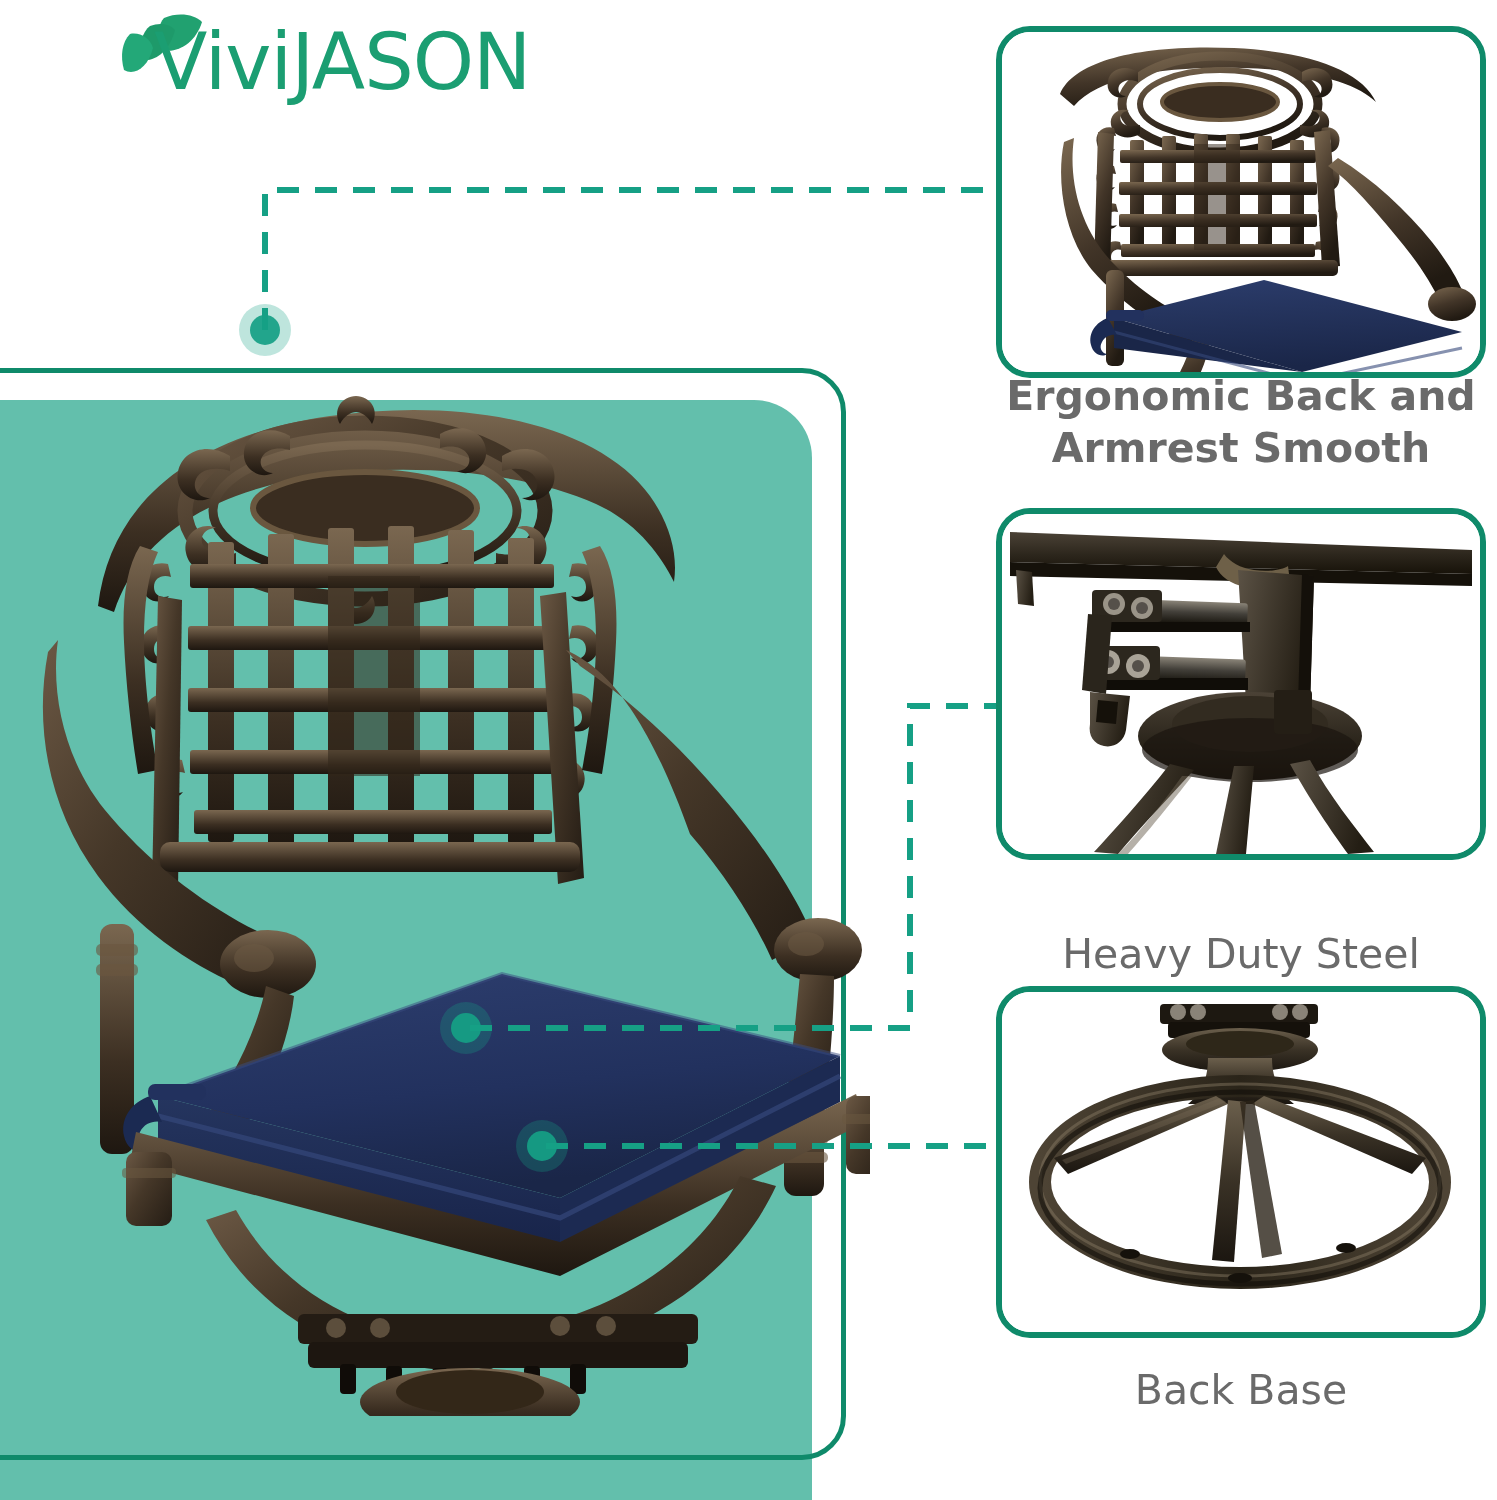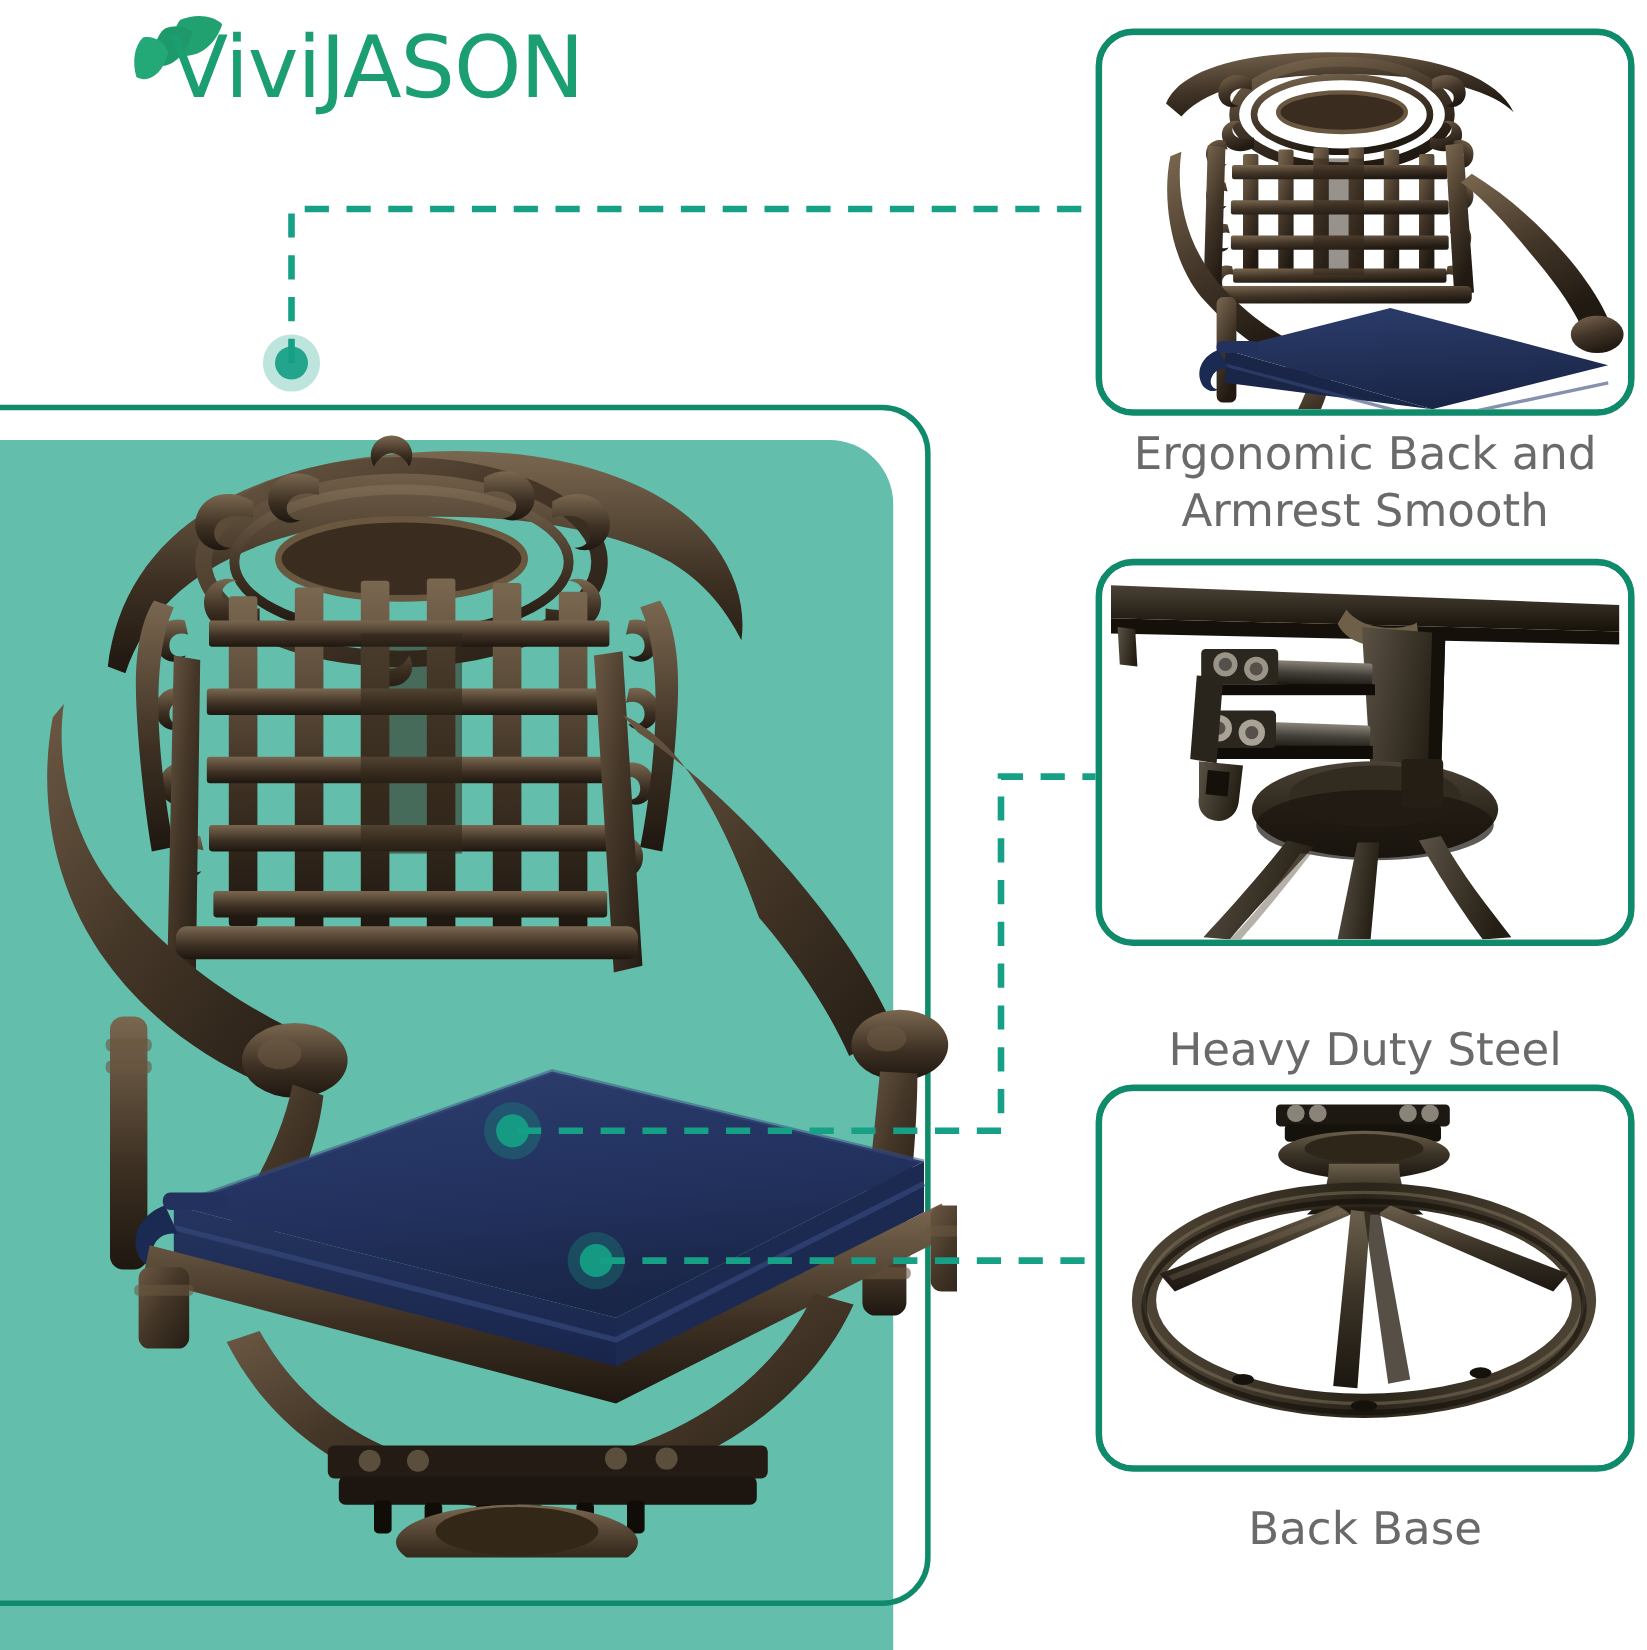--- a/index.html
+++ b/index.html
@@ -32,21 +32,21 @@
       background:#fff;overflow:hidden;}
   #callout-card-1{top:26px;height:352px;}
   #callout-card-2{top:508px;height:352px;}
   #callout-card-3{top:986px;height:352px;}
   .callout-card svg{display:block;width:100%;height:100%;}
 
   .callout-label{
       position:absolute;left:996px;width:490px;text-align:center;
       color:#6A6A6A;font-size:41px;line-height:52px;
       font-family:"DejaVu Sans","Liberation Sans",sans-serif;font-weight:400;}
-  #callout-label-1{top:386px;}
+  #callout-label-1{top:370px;font-weight:bold;}
   #callout-label-2{top:928px;}
   #callout-label-3{top:1364px;}
 
   
   #connector-layer{position:absolute;left:0;top:0;width:1497px;height:1500px;
       pointer-events:none;}
 </style>
 </head>
 <body>
 

